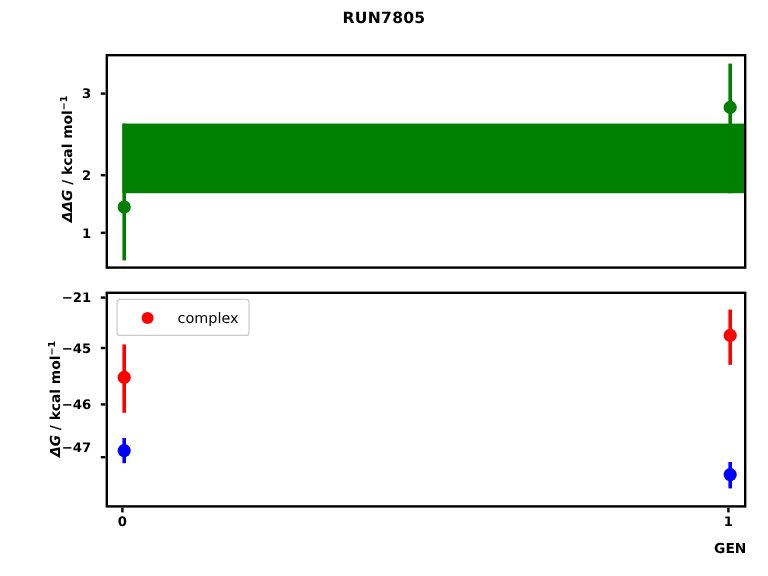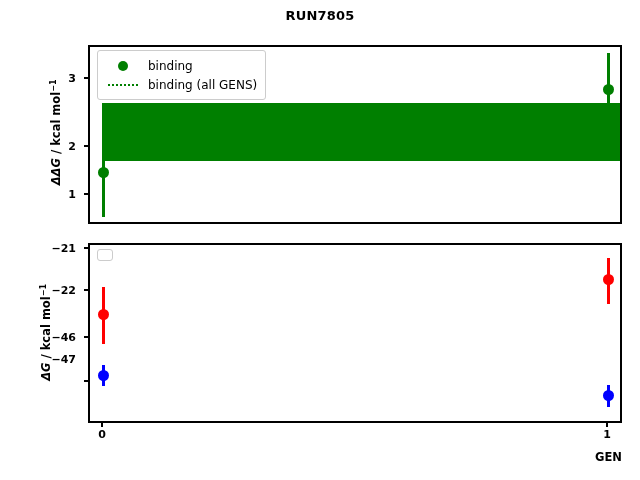--- a/index.html
+++ b/index.html
@@ -178,62 +178,54 @@
 
     <div class="band" style="left:12px; top:56px; width:519px; height:58px;"></div>
 
     <div class="errbar" style="left:12px; top:56px; height:114px; background:#007f00;"></div>
     <div class="marker" style="left:8px; top:120px; background:#007f00;"></div>
 
     <div class="errbar" style="left:517px; top:6px; height:108px; background:#007f00;"></div>
     <div class="marker" style="left:513px; top:37px; background:#007f00;"></div>
   </div>
 
-  <div class="legend" id="legend-top">
-    <div class="legend-row">
-      <span class="legend-swatch">
-        <span class="legend-dot" style="background:#007f00;"></span>
-      </span>
-      <span class="legend-text">binding</span>
-    </div>
-    <div class="legend-row">
-      <span class="legend-swatch">
-        <span class="legend-dash"></span>
-      </span>
-      <span class="legend-text">binding (all GENS)</span>
-    </div>
-  </div>
 
   <div class="ylabel" id="ylabel-bottom"><span>ΔG</span><span class="unit"> / kcal mol</span><span class="unit" style="font-size:8px;vertical-align:super;">−1</span></div>
 
   <div class="ytick-label" style="left:40px; top:242px; width:36px;">−21</div>
   <div class="ytick-mark" style="left:84px; top:247px;"></div>
-  <div class="ytick-label" style="left:40px; top:284px; width:36px;">−22</div>
+  <div class="ytick-label" style="left:40px; top:284px; width:36px;">−45</div>
   <div class="ytick-mark" style="left:84px; top:289px;"></div>
   <div class="ytick-label" style="left:40px; top:331px; width:36px;">−46</div>
   <div class="ytick-mark" style="left:84px; top:336px;"></div>
-  <div class="ytick-label" style="left:40px; top:353px; width:36px;">−47</div>
+  <div class="ytick-label" style="left:40px; top:367px; width:36px;">−47</div>
   <div class="ytick-mark" style="left:84px; top:380px;"></div>
 
   <div class="axes" id="axes-bottom">
 
     <div class="errbar" style="left:12px; top:42px; height:57px; background:#ff0000;"></div>
     <div class="marker" style="left:8px; top:64px; background:#ff0000;"></div>
 
     <div class="errbar" style="left:12px; top:120px; height:21px; background:#0000ff;"></div>
     <div class="marker" style="left:8px; top:125px; background:#0000ff;"></div>
 
     <div class="errbar" style="left:517px; top:13px; height:46px; background:#ff0000;"></div>
     <div class="marker" style="left:513px; top:29px; background:#ff0000;"></div>
 
     <div class="errbar" style="left:517px; top:140px; height:22px; background:#0000ff;"></div>
     <div class="marker" style="left:513px; top:145px; background:#0000ff;"></div>
   </div>
 
   <div class="legend" id="legend-bottom">
+    <div class="legend-row">
+      <span class="legend-swatch">
+        <span class="legend-dot" style="background:#ff0000;"></span>
+      </span>
+      <span class="legend-text">complex</span>
+    </div>
   </div>
 
   <div class="xtick-mark" style="left:101px; top:423px;"></div>
   <div class="xtick-label" style="left:86px; top:428px; width:32px;">0</div>
   <div class="xtick-mark" style="left:606px; top:423px;"></div>
   <div class="xtick-label" style="left:591px; top:428px; width:32px;">1</div>
 
   <div class="xlabel">GEN</div>
 
 </div>

